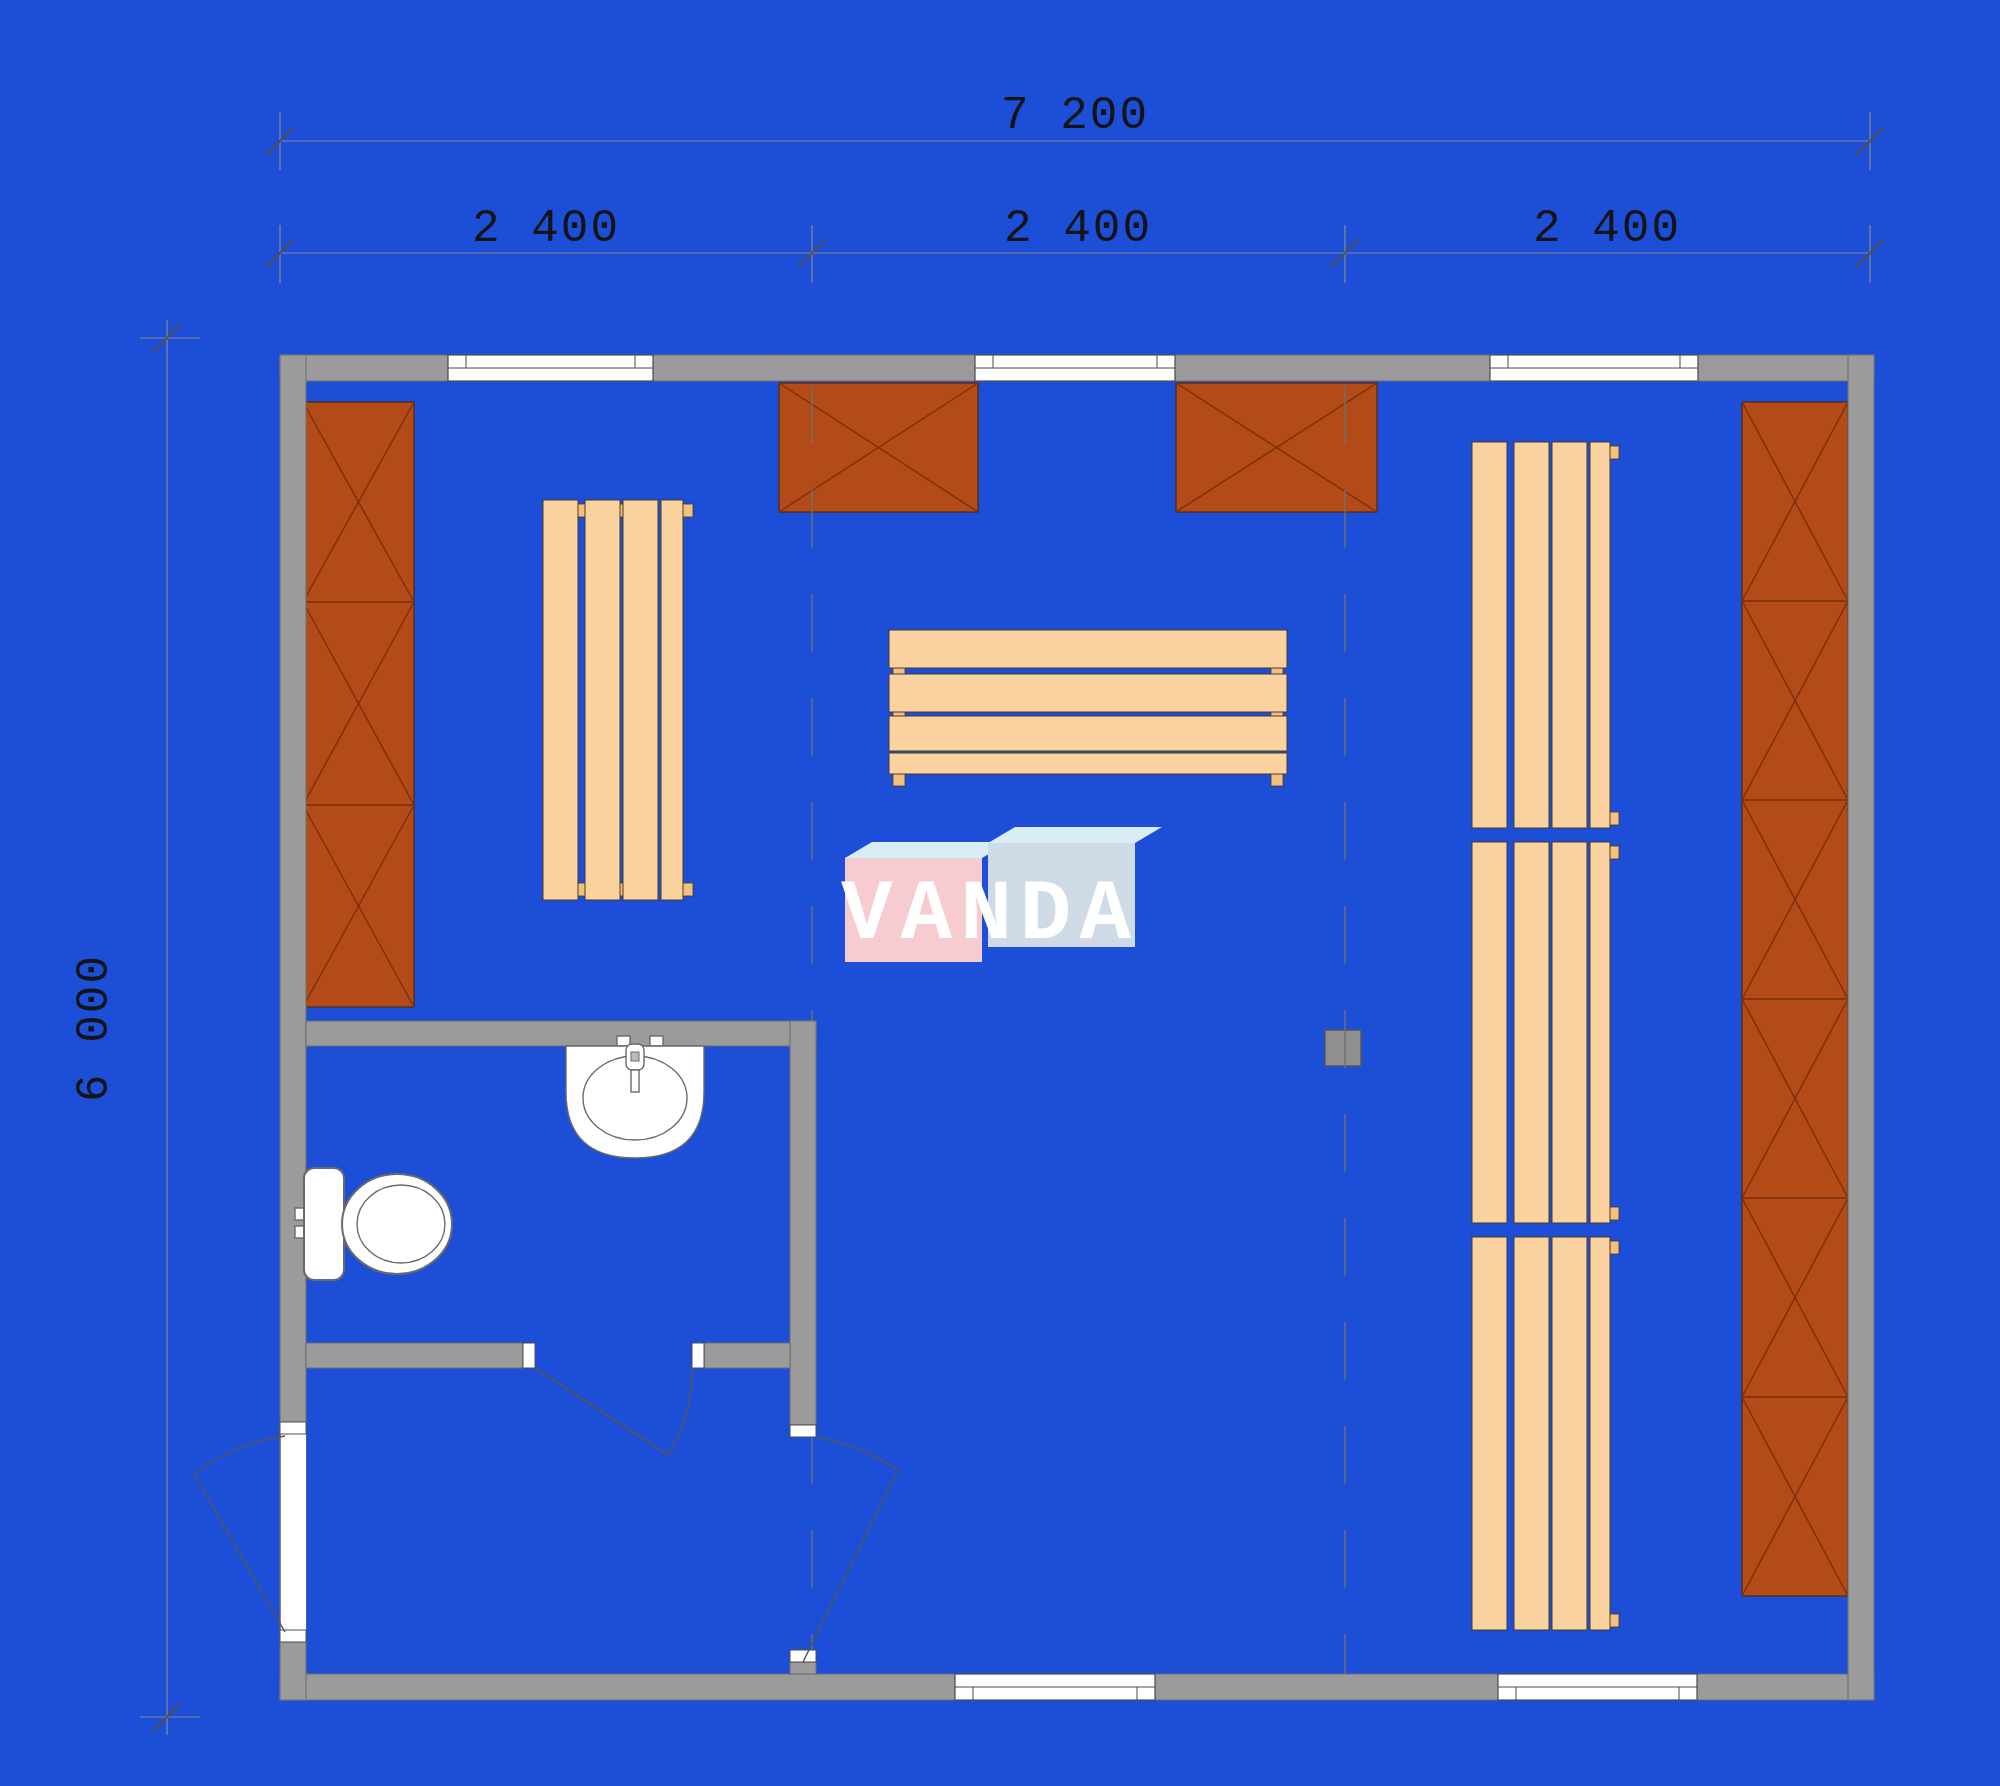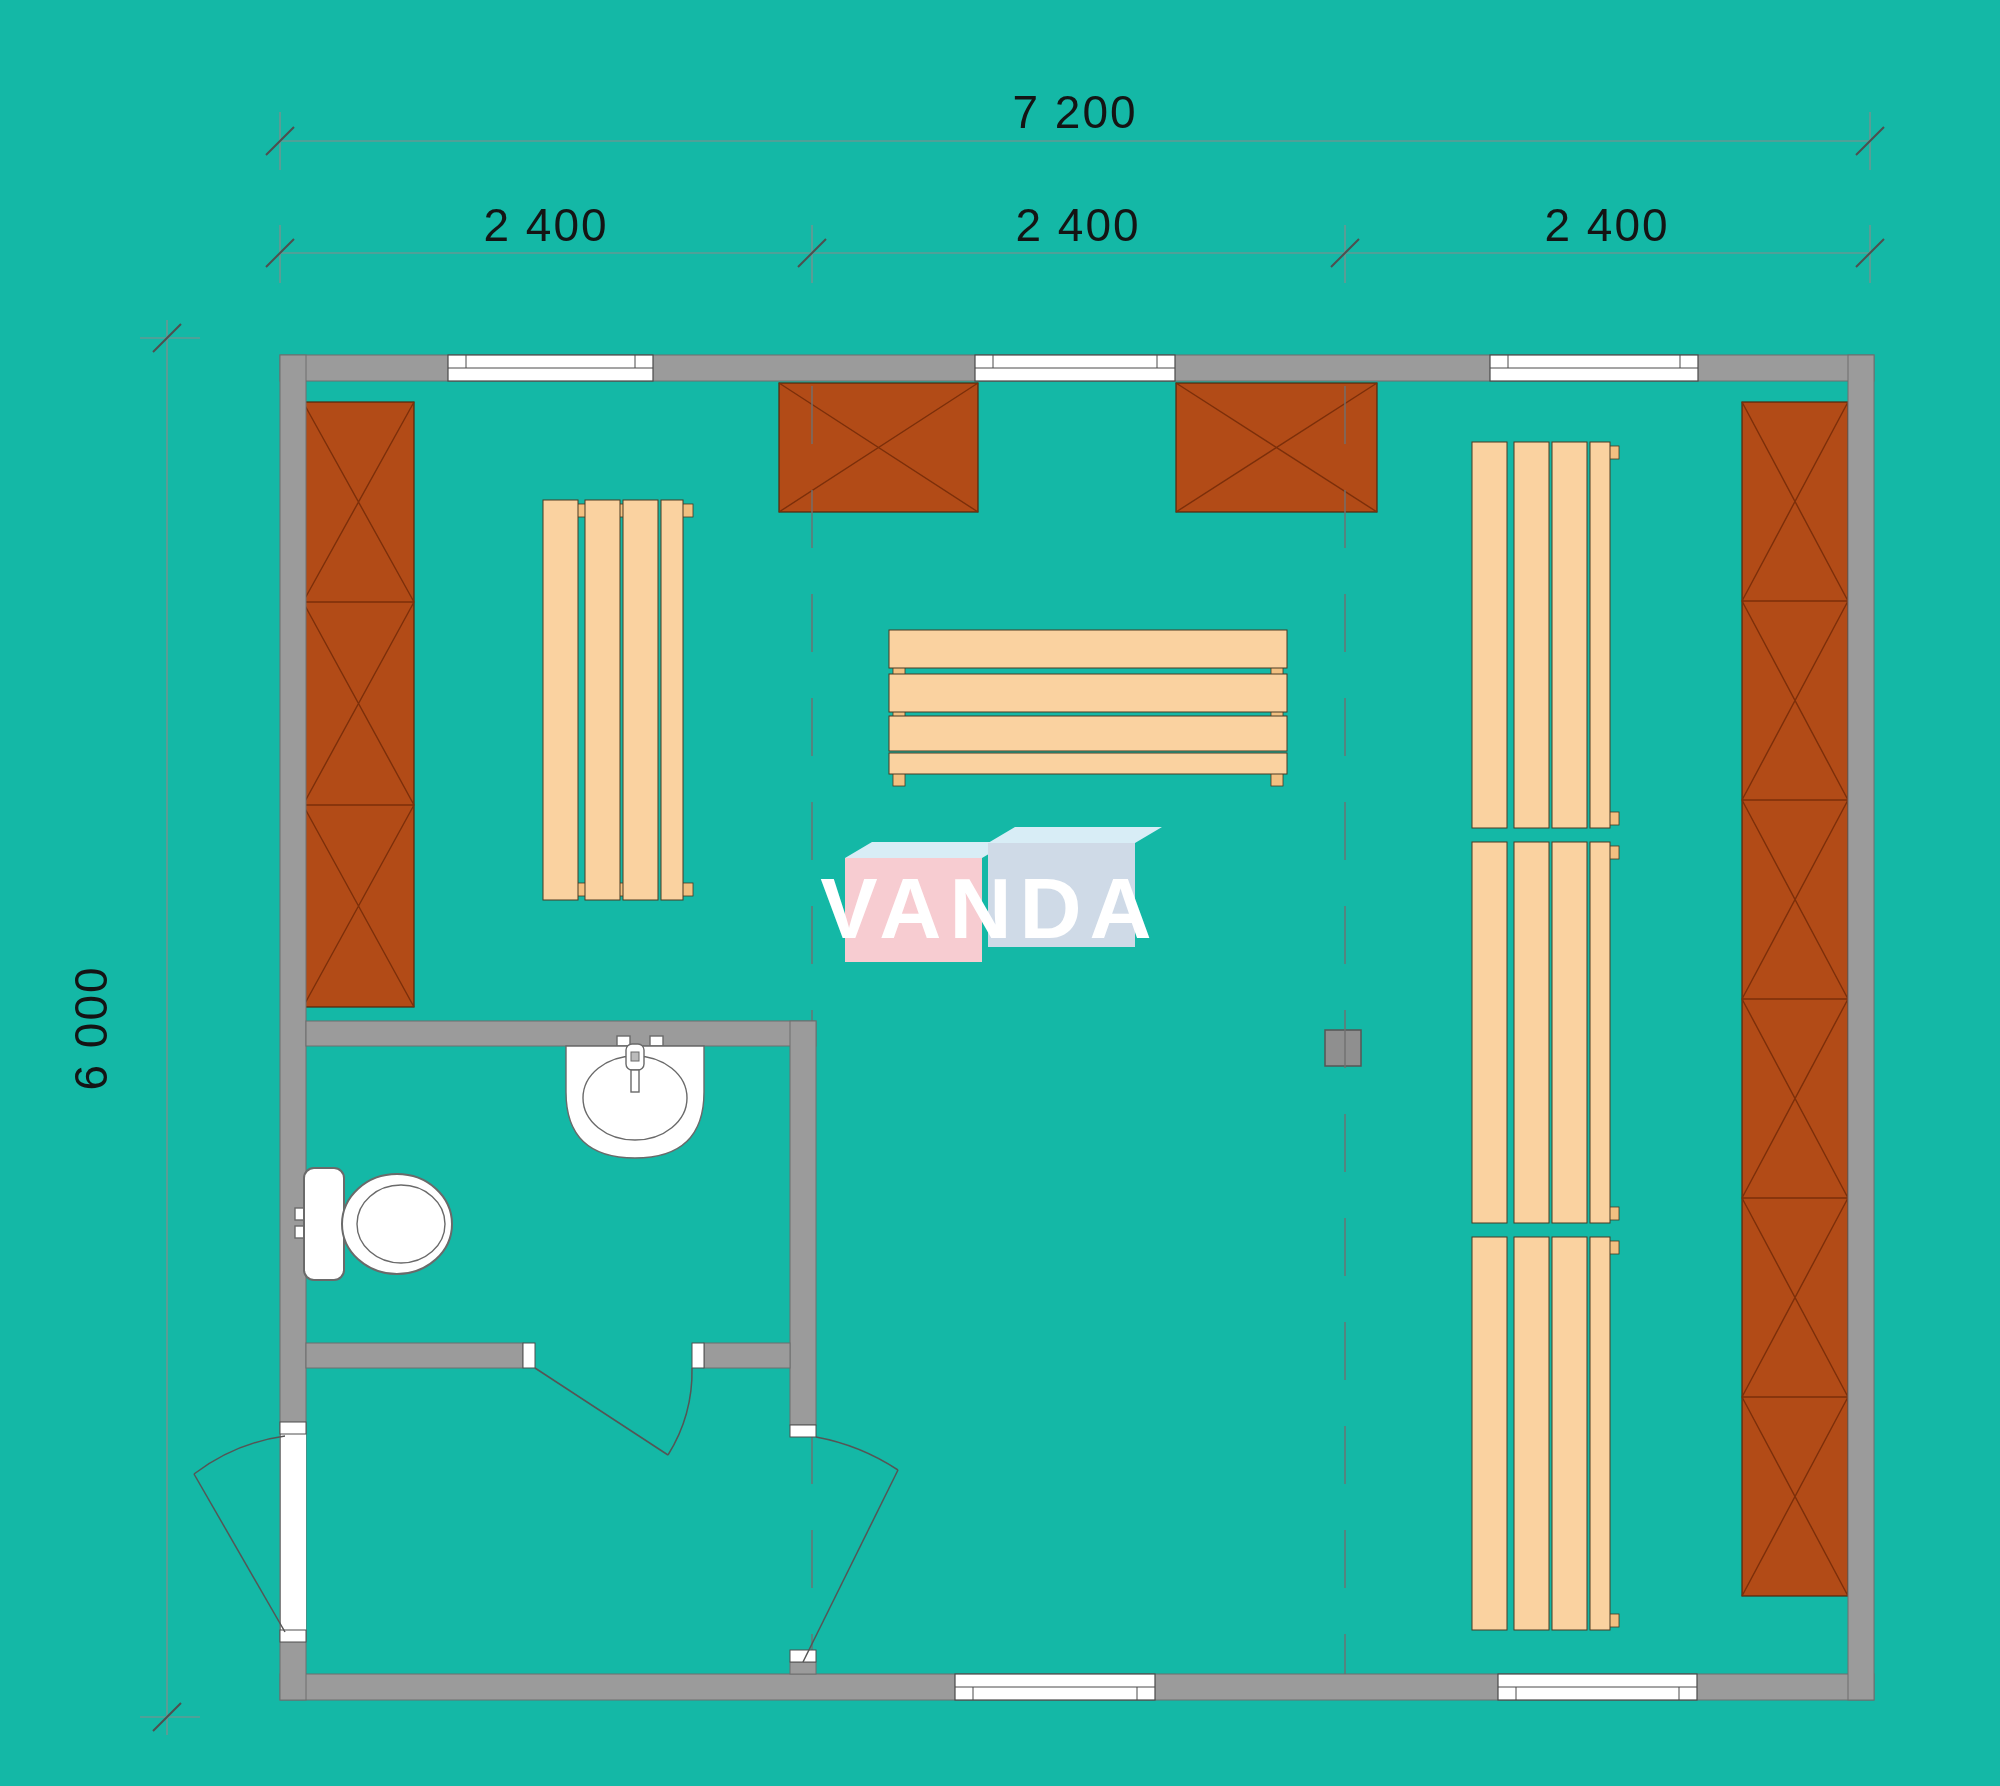--- a/index.html
+++ b/index.html
@@ -4,22 +4,22 @@
 <style>
   :root{
     --wall:#9b9b9b; --wall-edge:#6e6e6e; --line:#8a8a8a; --tick:#4f4f4f;
     --cabinet:#b24b17; --cabinet-line:#7c2f0a; --cabinet-edge:#53260a;
     --bench:#fad2a0; --bench-edge:#4a3a22; --bench-tab:#f2c081;
     --stove:#8f8f8f; --stove-edge:#565656;
     --fixture:#6a6a6a; --text:#141414;
     --logo-pink:#f7ccd1; --logo-blue:#cfdae7; --logo-top:#d8edf6; --logo-text:#ffffff;
   }
   html,body{margin:0;padding:0;background:#ffffff;}
-  .canvas{position:relative;width:2000px;height:1786px;background:#14b8a6;
-          font-family:Liberation Sans, sans-serif;}
+  .canvas{position:relative;width:2000px;height:1786px;background:#1d4ed8;
+          font-family:Liberation Mono, monospace;}
   svg{position:absolute;left:0;top:0;}
   
   .wall{fill:var(--wall);stroke:var(--wall-edge);stroke-width:1;}
   .jamb{fill:#ffffff;stroke:#4f4f4f;stroke-width:1;}
   .winbox{fill:#ffffff;stroke:#4a4a4a;stroke-width:1.2;}
   .winline{stroke:#4a4a4a;stroke-width:1;fill:none;}
   .dimline{stroke:var(--line);stroke-width:1.2;fill:none;}
   .dimtick{stroke:var(--tick);stroke-width:2;fill:none;}
   .dimtext{fill:var(--text);font-size:46px;letter-spacing:2px;}
   .cab{fill:var(--cabinet);stroke:var(--cabinet-edge);stroke-width:1.2;}

